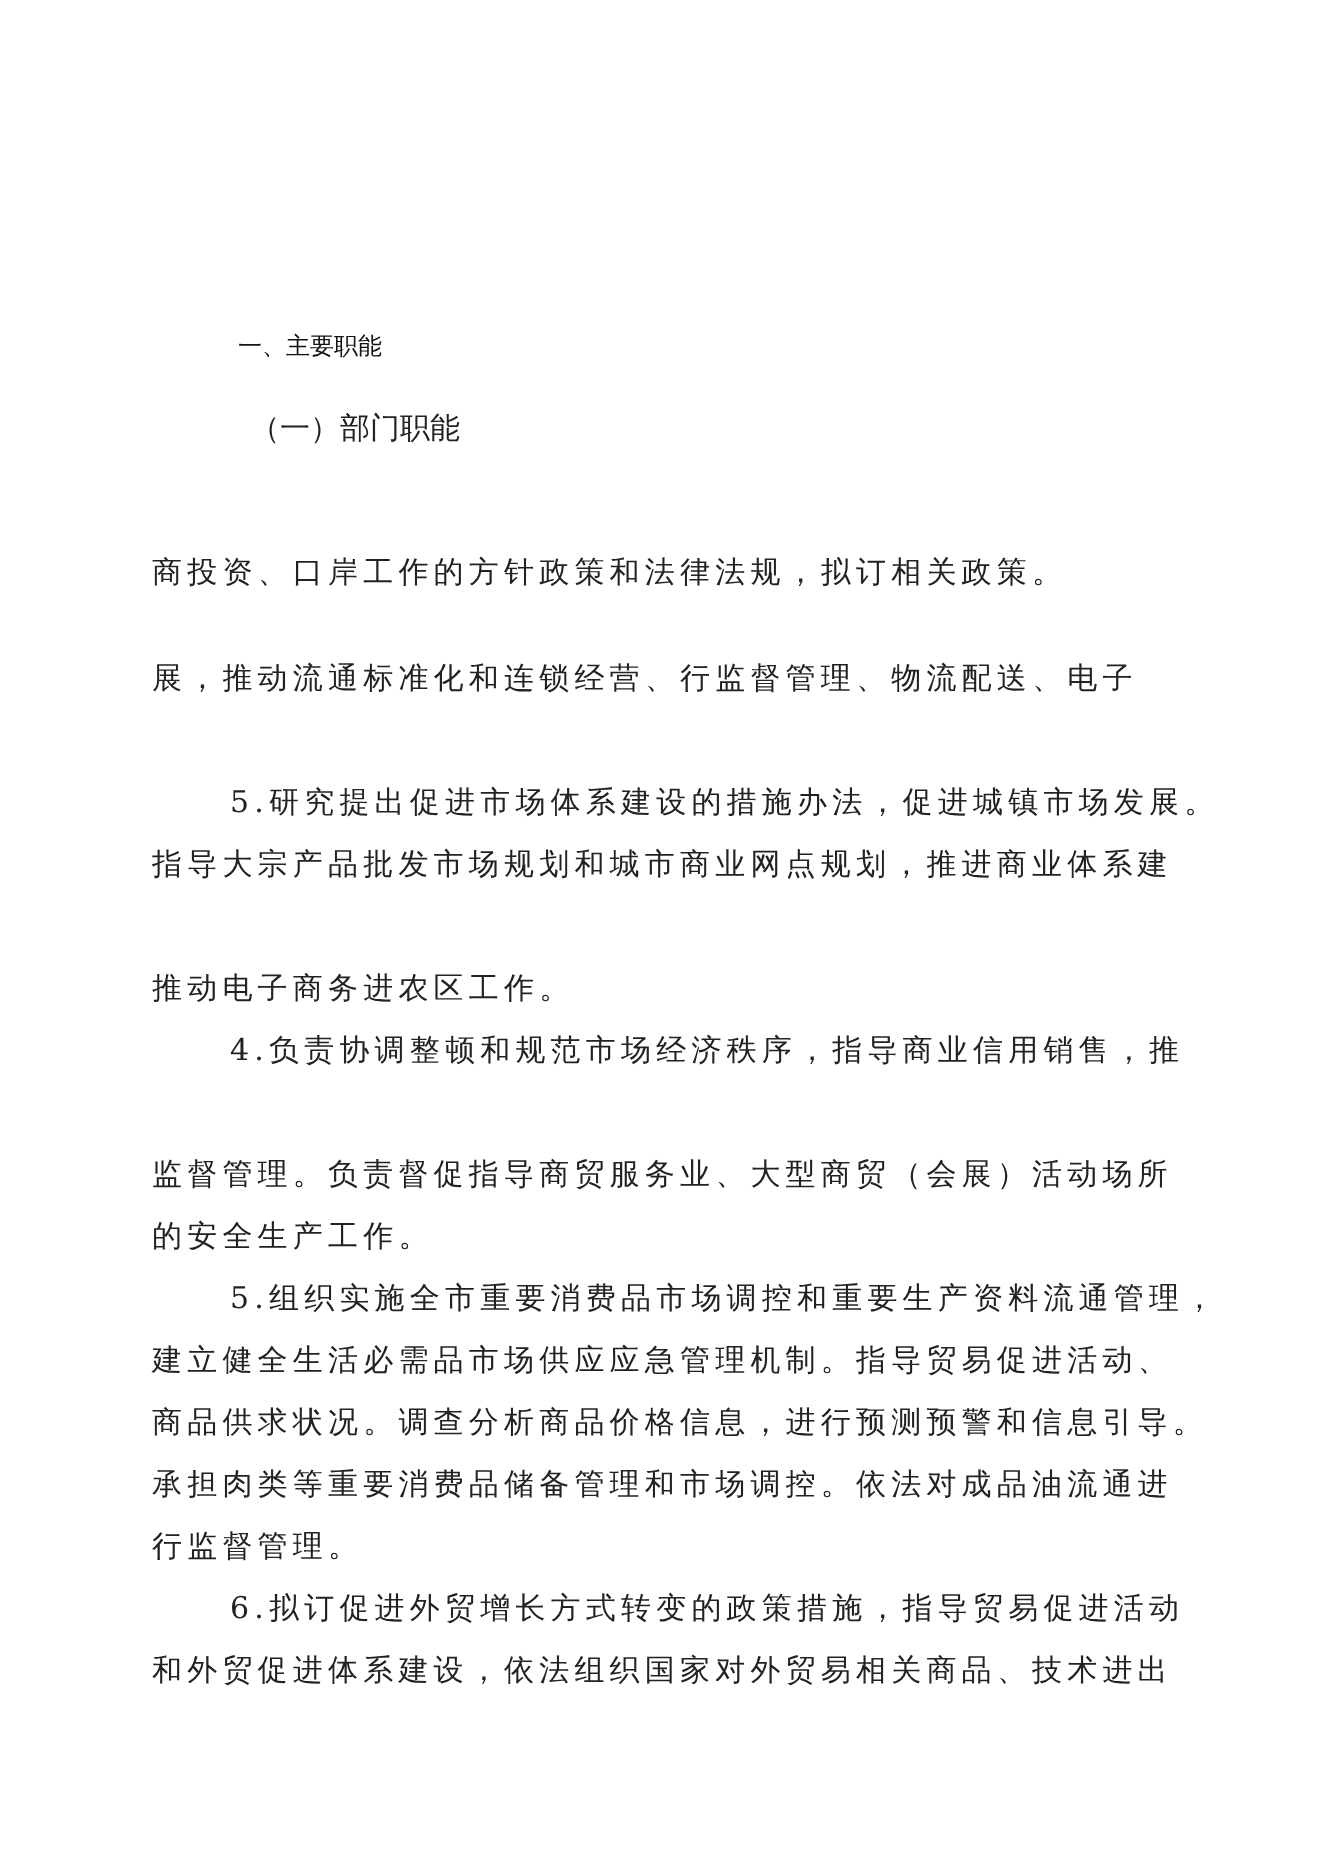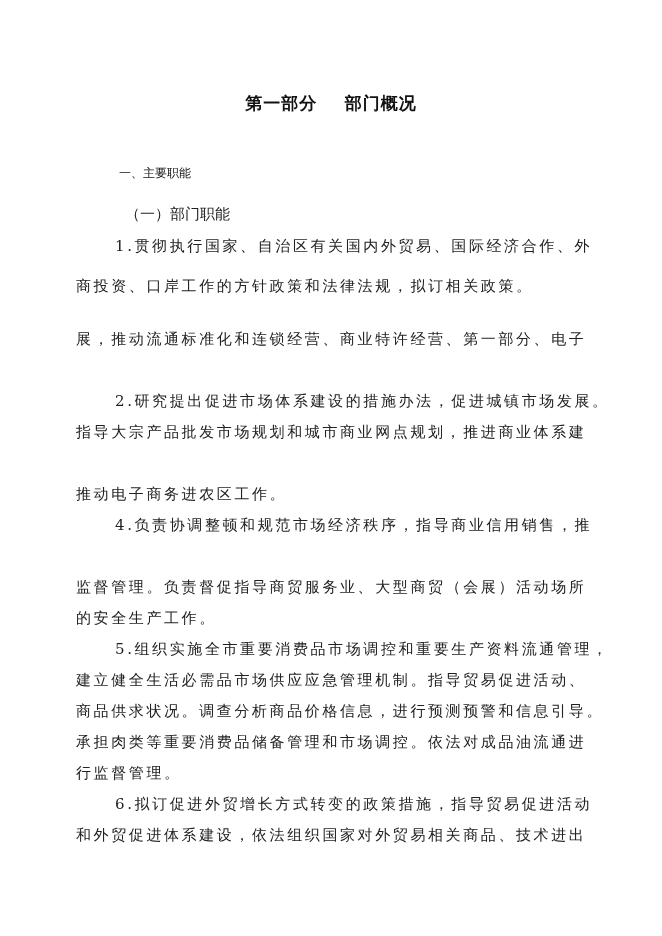--- a/index.html
+++ b/index.html
@@ -61,32 +61,30 @@
   }
   .line.indent {
     left: 115px;
   }
 </style>
 </head>
 <body>
 
 <div class="page">
 
-  <div class="title">第一部分    部门概况</div>
 
   <div class="h1">一、主要职能</div>
 
   <div class="h2">（一）部门职能</div>
 
-  <div class="line indent" style="top:236px">1.贯彻执行国家、自治区有关国内外贸易、国际经济合作、外</div>
   <div class="line" style="top:276px">商投资、口岸工作的方针政策和法律法规，拟订相关政策。</div>
 
-  <div class="line" style="top:329px">展，推动流通标准化和连锁经营、商业特许经营、第一部分、电子</div>
+  <div class="line" style="top:329px">展，推动流通标准化和连锁经营、行监督管理、物流配送、电子</div>
 
-  <div class="line indent" style="top:391px">2.研究提出促进市场体系建设的措施办法，促进城镇市场发展。</div>
+  <div class="line indent" style="top:391px">5.研究提出促进市场体系建设的措施办法，促进城镇市场发展。</div>
   <div class="line" style="top:422px">指导大宗产品批发市场规划和城市商业网点规划，推进商业体系建</div>
   <div class="line" style="top:484px">推动电子商务进农区工作。</div>
 
   <div class="line indent" style="top:515px">4.负责协调整顿和规范市场经济秩序，指导商业信用销售，推</div>
   <div class="line" style="top:577px">监督管理。负责督促指导商贸服务业、大型商贸（会展）活动场所</div>
   <div class="line" style="top:608px">的安全生产工作。</div>
 
   <div class="line indent" style="top:639px">5.组织实施全市重要消费品市场调控和重要生产资料流通管理，</div>
   <div class="line" style="top:670px">建立健全生活必需品市场供应应急管理机制。指导贸易促进活动、</div>
   <div class="line" style="top:701px">商品供求状况。调查分析商品价格信息，进行预测预警和信息引导。</div>

